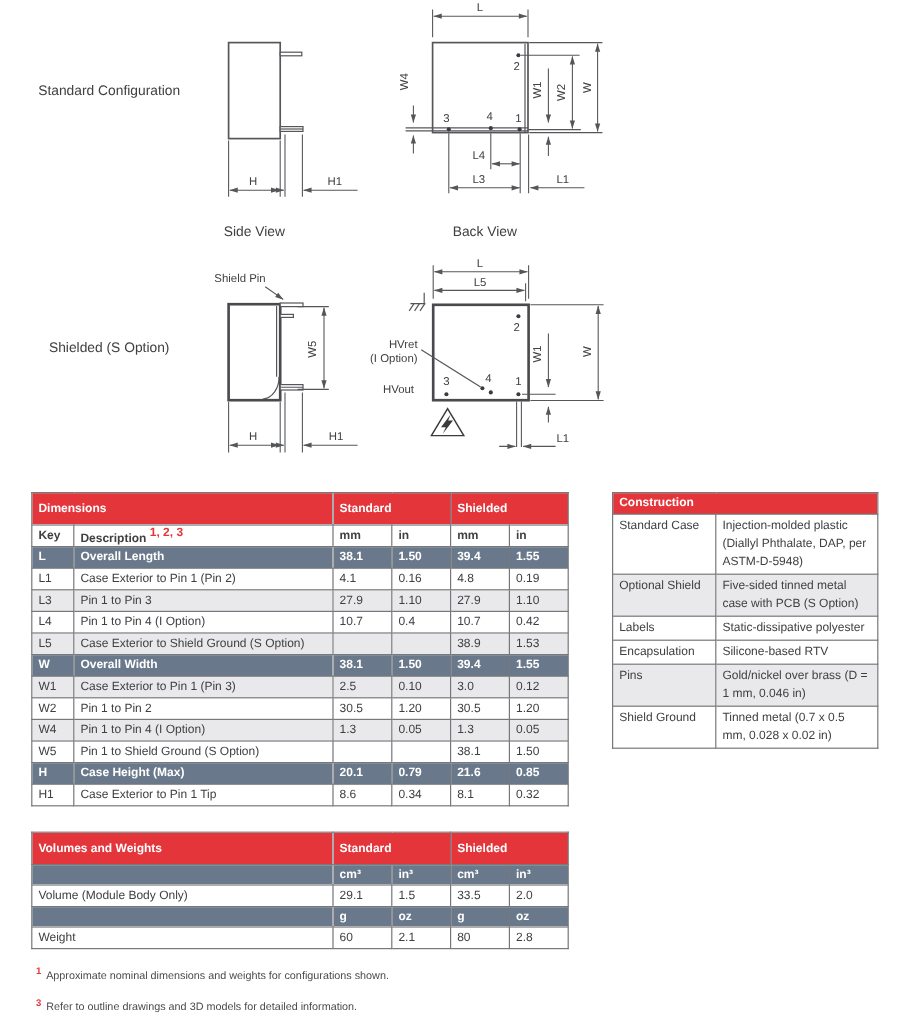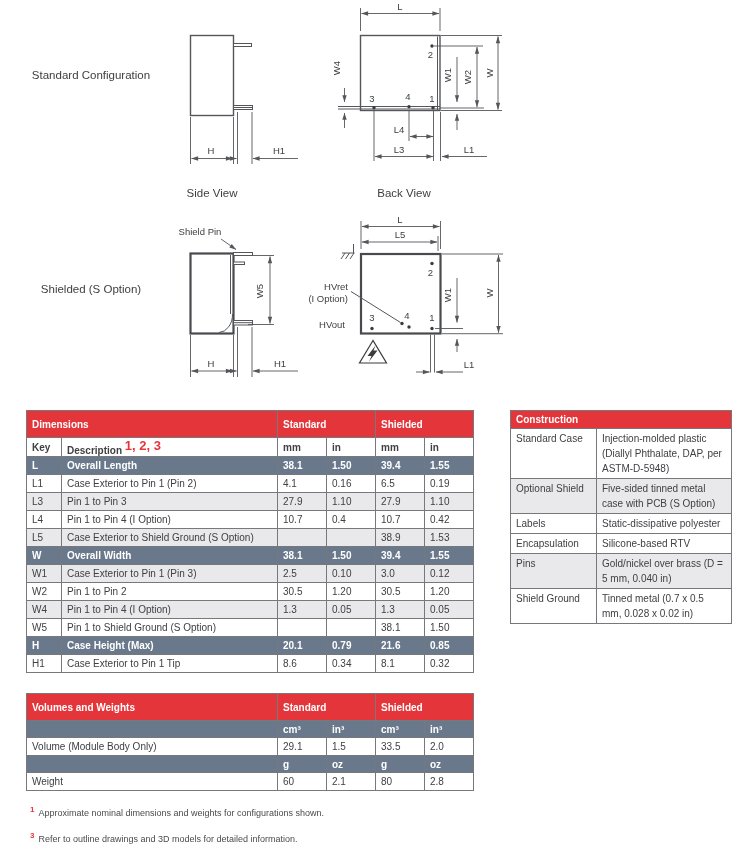--- a/index.html
+++ b/index.html
@@ -28,21 +28,21 @@
   table { position:absolute; border-collapse:collapse; table-layout:fixed;
           font-size:10px; color:#3f4042; }
   td { border:1px solid #77787b; padding:0 5px; height:18px;
        vertical-align:middle; white-space:nowrap; overflow:hidden; }
   tr.hdr-red td { background:#e4353b; color:#ffffff; font-weight:bold; height:27px;
                   border-color:#77787b; }
   tr.hdr-sub td { font-weight:bold; background:#ffffff; }
   tr.hl td { background:#69798b; color:#ffffff; font-weight:bold; }
   tr.alt td { background:#e9e9eb; }
   tr.units td { background:#69798b; color:#ffffff; font-weight:bold; height:17px; }
-  sup.red { color:#e4353b; font-size:13px; }
+  sup.red { color:#e4353b; font-size:10px; }
 
   .cons-tbl td { white-space:normal; vertical-align:top; line-height:15px;
                  padding:2px 5px; height:auto; }
   .cons-tbl tr.hdr-red td { height:15px; line-height:13px; }
 
   .footnotes { position:absolute; left:30px; top:805px; width:660px;
                font-size:9px; color:#4a4b4d; }
   .fn { margin-bottom:12.5px; }
   .fn sup { color:#e4353b; font-weight:bold; font-size:8px; margin-right:4px; }
 </style>
@@ -240,21 +240,21 @@
     <td>38.1</td>
     <td>1.50</td>
     <td>39.4</td>
     <td>1.55</td>
   </tr>
   <tr>
     <td>L1</td>
     <td>Case Exterior to Pin 1 (Pin 2)</td>
     <td>4.1</td>
     <td>0.16</td>
-    <td>6.5</td>
+    <td>4.8</td>
     <td>0.19</td>
   </tr>
   <tr class="alt">
     <td>L3</td>
     <td>Pin 1 to Pin 3</td>
     <td>27.9</td>
     <td>1.10</td>
     <td>27.9</td>
     <td>1.10</td>
   </tr>
@@ -353,21 +353,21 @@
   <tr>
     <td>Labels</td>
     <td>Static-dissipative polyester</td>
   </tr>
   <tr>
     <td>Encapsulation</td>
     <td>Silicone-based RTV</td>
   </tr>
   <tr class="alt">
     <td>Pins</td>
-    <td>Gold/nickel over brass (D = 5 mm, 0.040 in)</td>
+    <td>Gold/nickel over brass (D = 1 mm, 0.046 in)</td>
   </tr>
   <tr>
     <td>Shield Ground</td>
     <td>Tinned metal (0.7 x 0.5 mm, 0.028 x 0.02 in)</td>
   </tr>
   </tbody>
 </table>
 
 <table class="vol-tbl" style="left:26px; top:693px; width:447px;">
   <colgroup>

